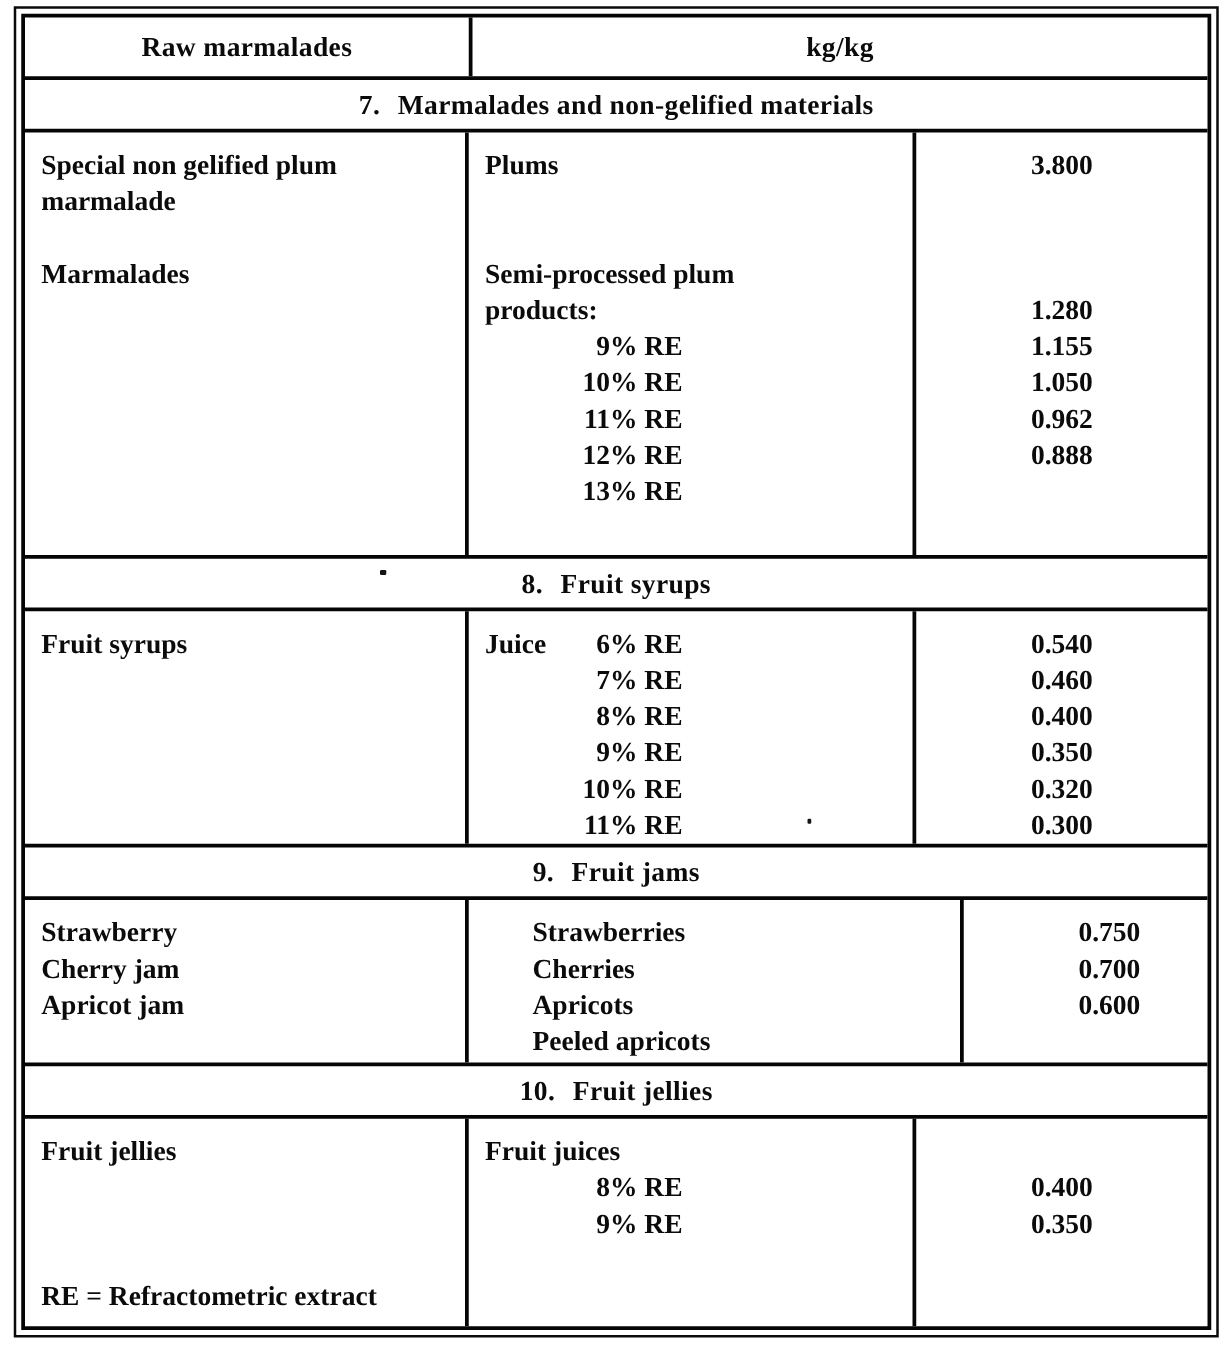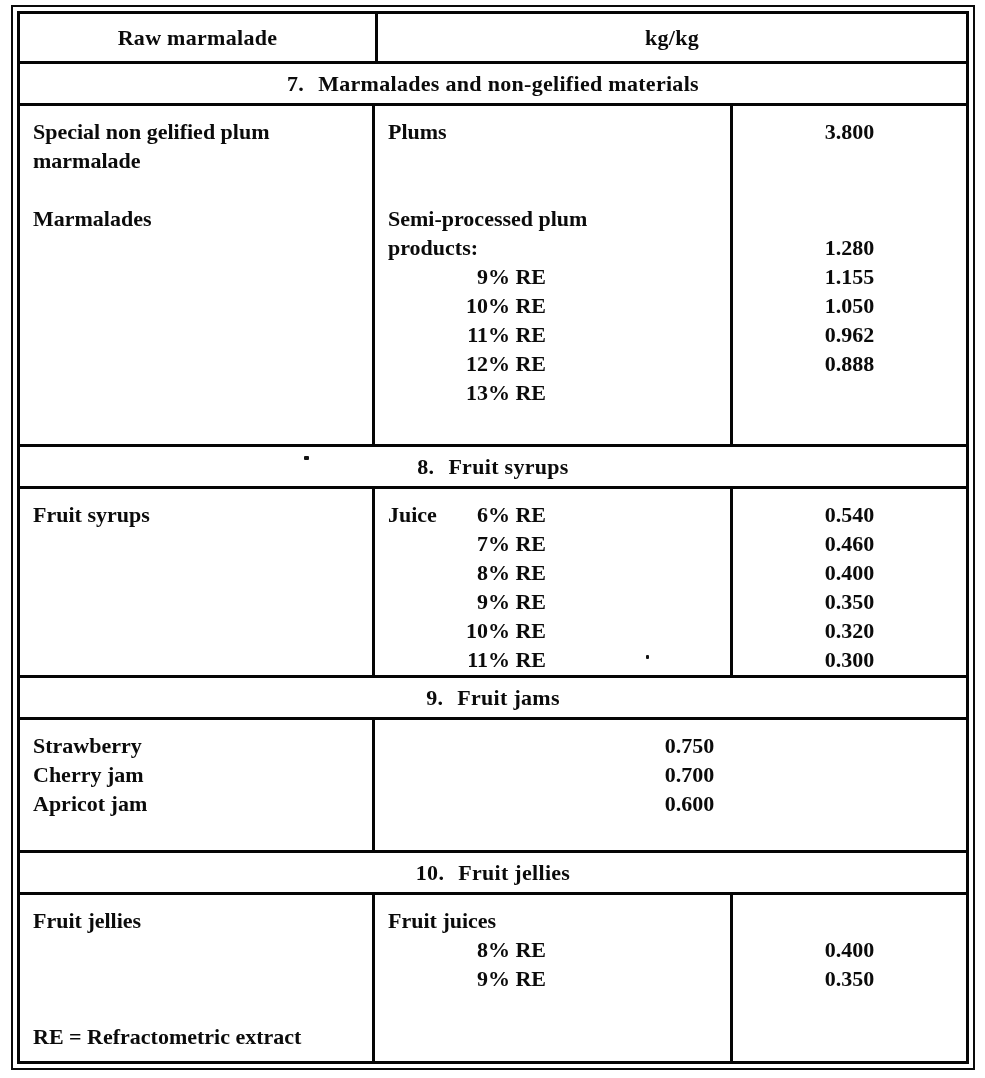--- a/index.html
+++ b/index.html
@@ -58,21 +58,21 @@
   .speckle-1 { left: 304px; top: 456px; width: 5px; height: 4px; }
   .speckle-2 { left: 646px; top: 655px; width: 3px; height: 4px; }
 </style>
 </head>
 <body>
 
 <div class="outer-frame">
   <div class="inner-frame">
 
     <div class="header-row">
-      <div class="hcell w2">Raw marmalade</div>
+      <div class="hcell w2">Raw marmalades</div>
       <div class="hcell w3">kg/kg</div>
     </div>
 
     <div id="sections" style="display:flex;flex-direction:column;flex:1;">
         <section class="sec">
           <div class="band">
             <span class="section-number">7.</span>
             <span class="section-title">Marmalades and non-gelified materials</span>
           </div>
           <div class="body">
@@ -151,20 +151,26 @@
             <span class="section-number">9.</span>
             <span class="section-title">Fruit jams</span>
           </div>
           <div class="body">
             <div class="bcol c1 w1">
               <div class="ln">Strawberry</div>
               <div class="ln">Cherry jam</div>
               <div class="ln">Apricot jam</div>
               <div class="ln"></div>
             </div>
+            <div class="bcol c2 w2">
+              <div class="ln plain">Strawberries</div>
+              <div class="ln plain">Cherries</div>
+              <div class="ln plain">Apricots</div>
+              <div class="ln plain">Peeled apricots</div>
+            </div>
             <div class="bcol c3 w3">
               <div class="ln">0.750</div>
               <div class="ln">0.700</div>
               <div class="ln">0.600</div>
             </div>
           </div>
         </section>
         <section class="sec">
           <div class="band">
             <span class="section-number">10.</span>

